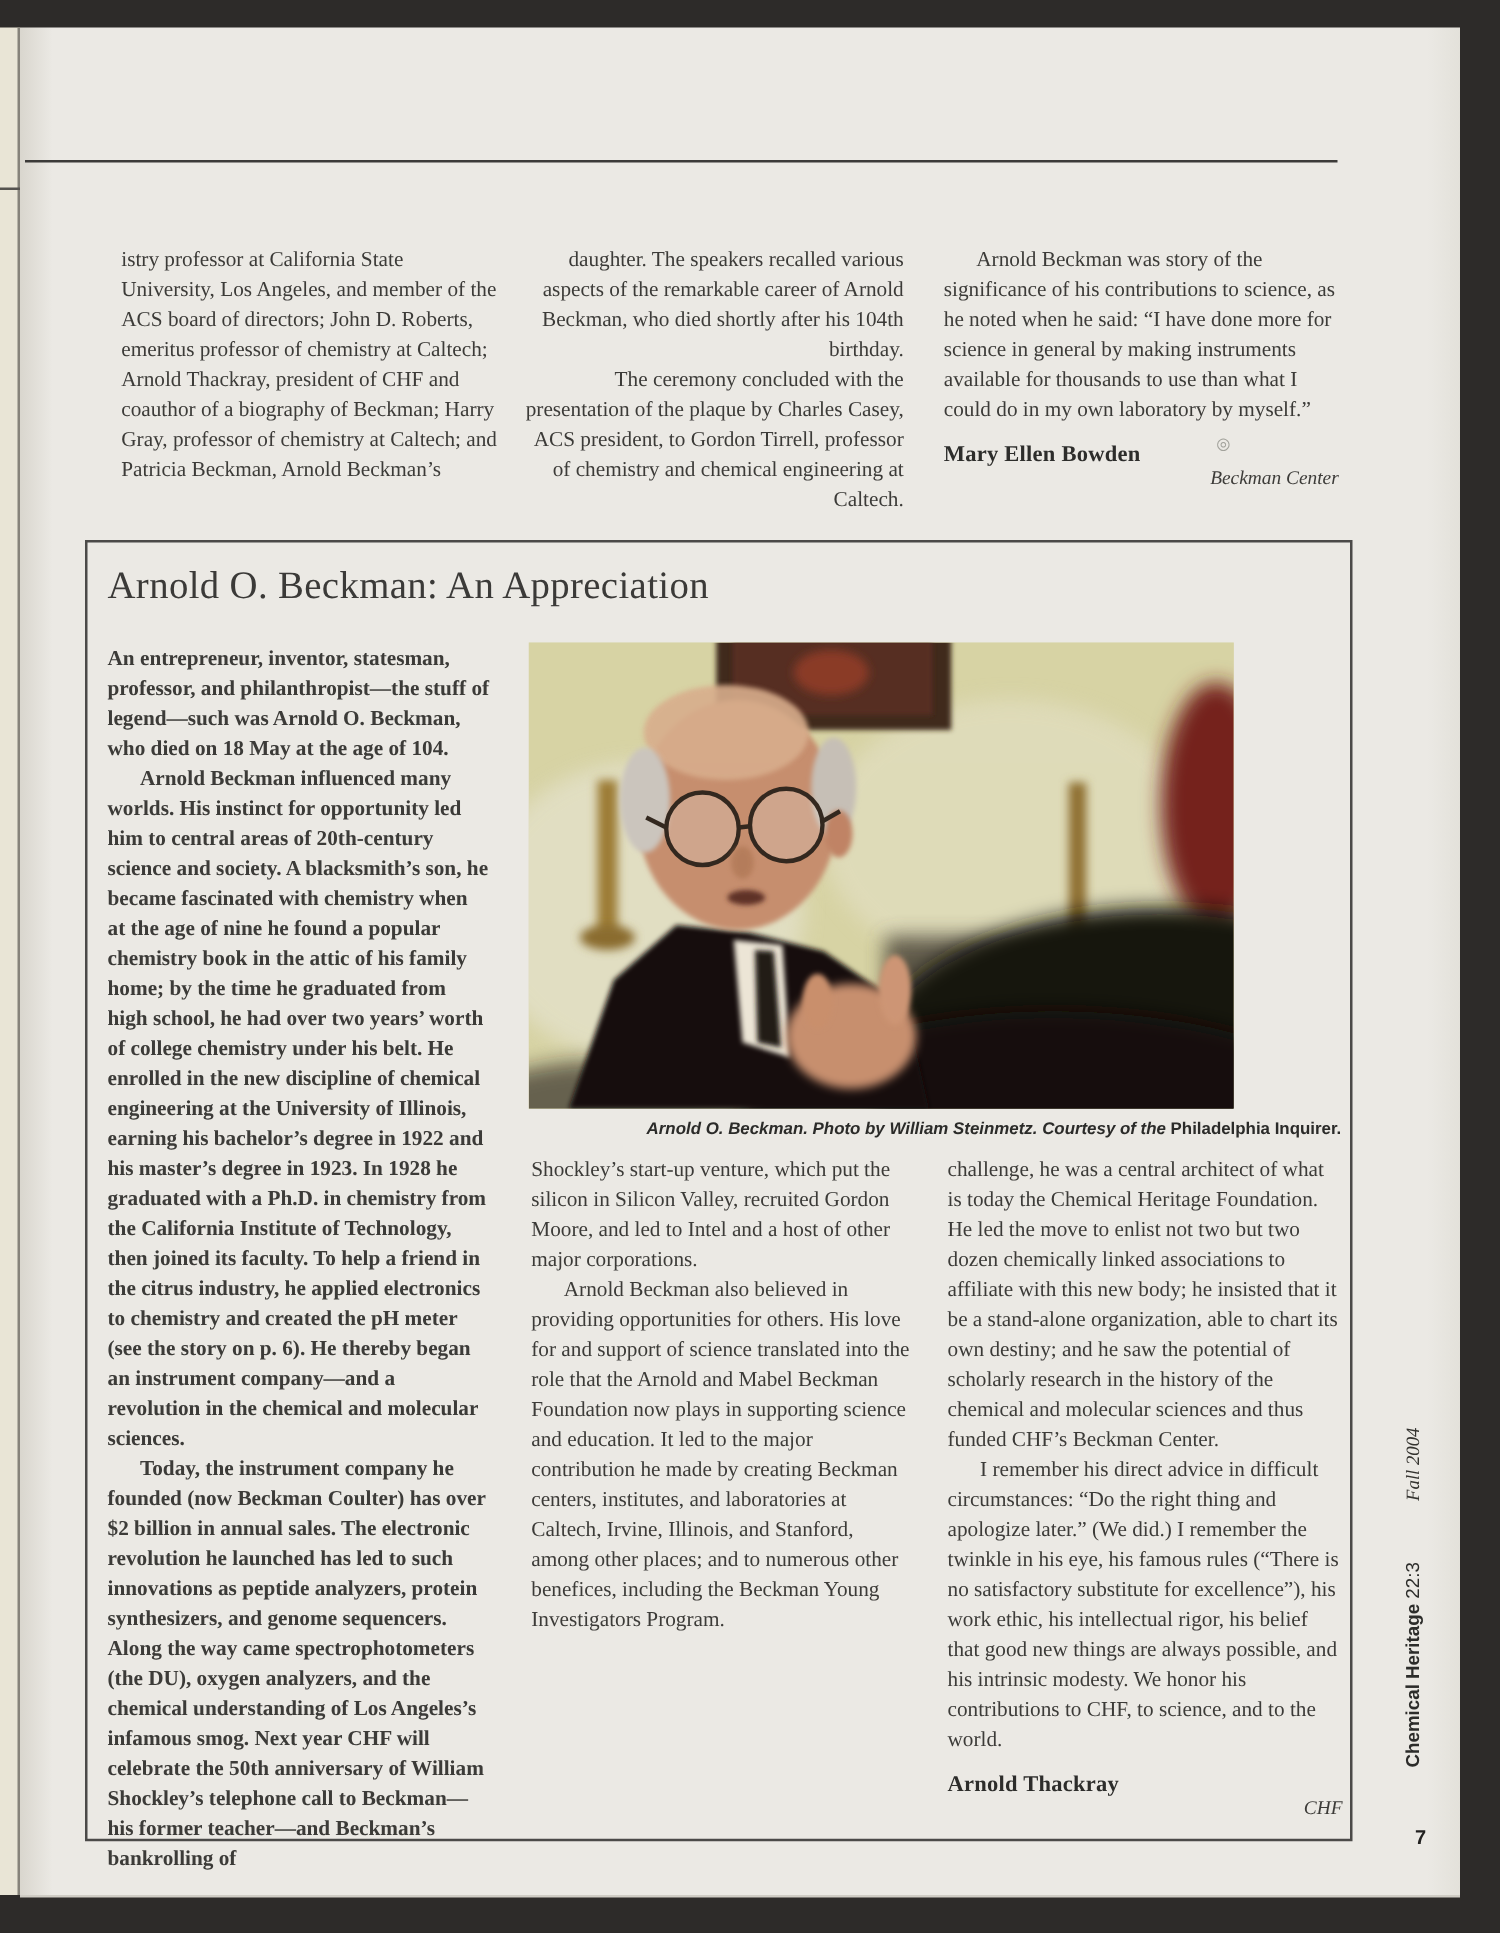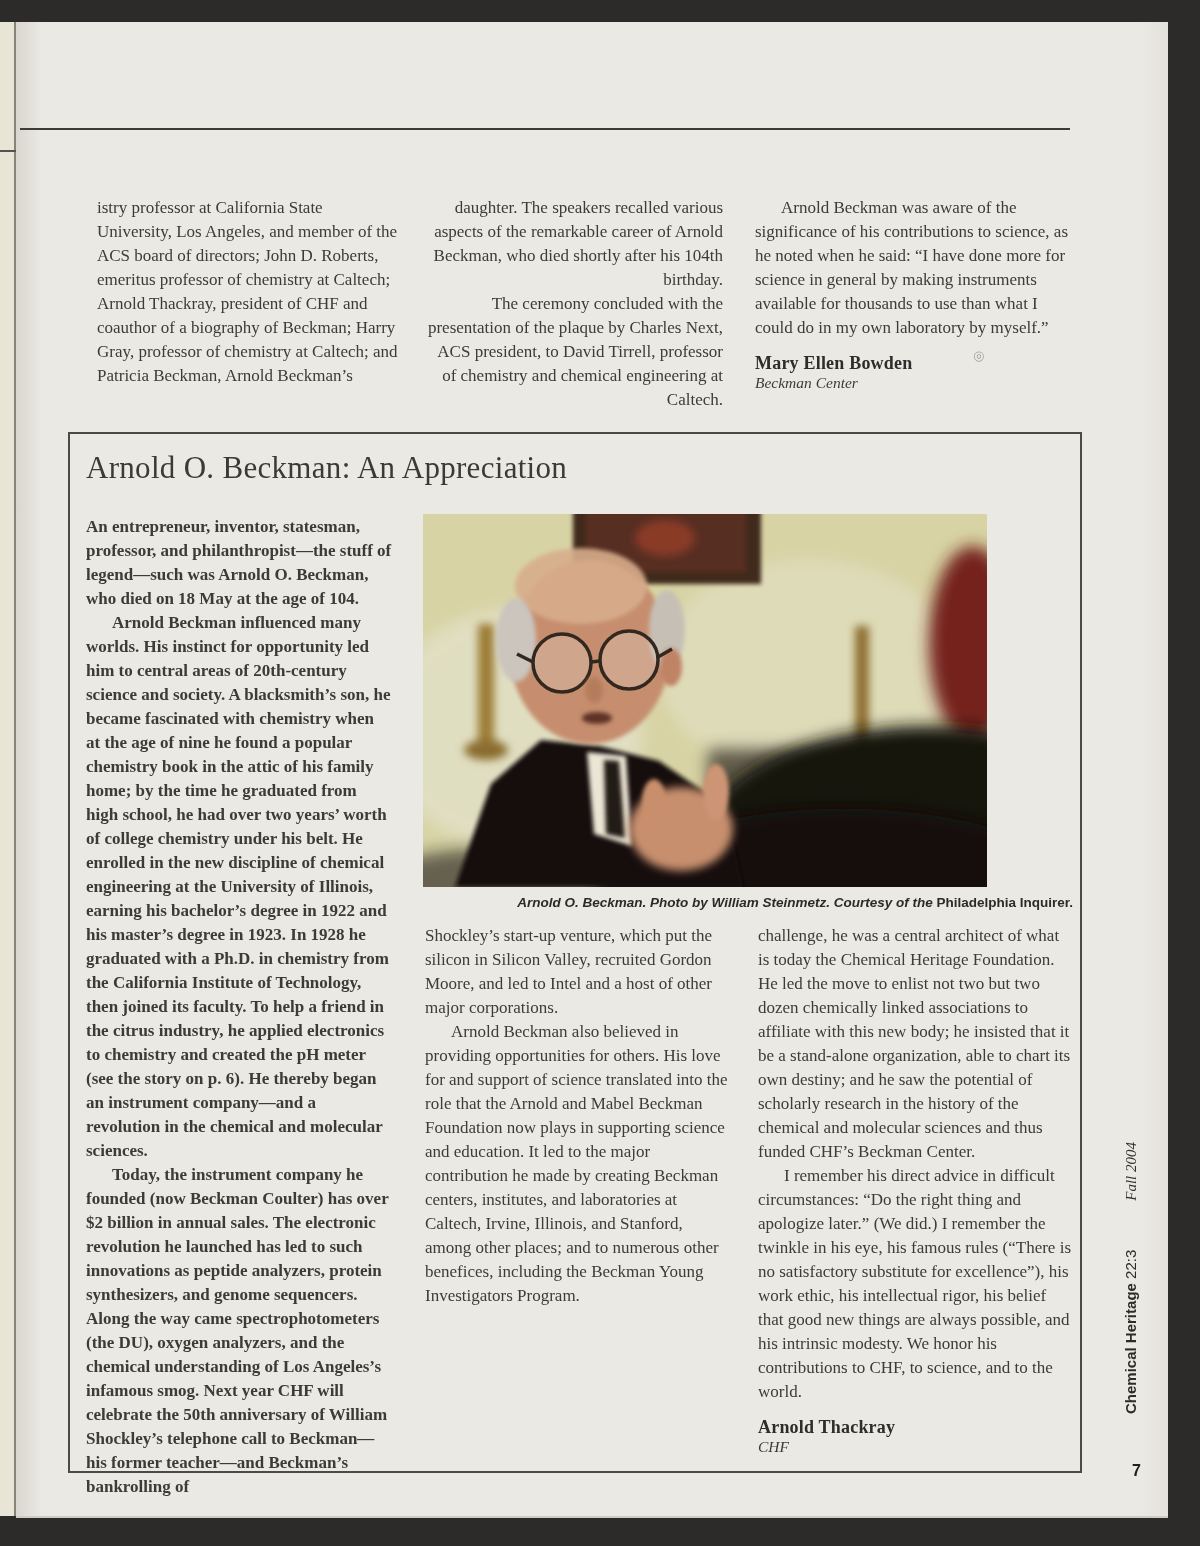--- a/index.html
+++ b/index.html
@@ -25,21 +25,21 @@
   .col { position:absolute; font-size:17px; line-height:24px; color:#3c3b38; }
   .para { margin:0; }
   .para.ind { text-indent:26px; }
 
   .topcol1 { left:81px; top:174px; width:303px; }
   .topcol2 { left:404px; top:174px; width:303px;text-align:right; }
   .topcol3 { left:739px; top:174px; width:316px; }
 
   .byline { margin-top:14px; line-height:19px; }
   .byline-name { font-family:Liberation Serif, serif; font-weight:bold; font-size:18px; color:#2d2d2b; letter-spacing:.2px; }
-  .byline-aff { font-style:italic; font-size:15.5px; color:#3c3b38; }
+  .byline-aff { font-style:italic; font-size:15.5px; color:#3c3b38;text-align:right; }
 
   .endmark { position:absolute; left:957px; top:326px; font-size:13px; color:#a2a29b; font-family:"DejaVu Sans", sans-serif; }
 
   .feature-box {
     position:absolute; left:52px; top:410px; width:1010px; height:1037px;
     border:2px solid #4b4a48; background:transparent;
   }
   .feature-title {
     position:absolute; left:16px; top:16px; font-size:31px; color:#3b3a38;
     letter-spacing:.3px; white-space:nowrap;
@@ -80,25 +80,25 @@
 
   <div class="sheet">
 
     <div class="rule-top"></div>
 
     <div class="col topcol1">
         <p class="para">istry professor at California State University, Los Angeles, and member of the ACS board of directors; John D. Roberts, emeritus professor of chemistry at Caltech; Arnold Thackray, president of CHF and coauthor of a biography of Beckman; Harry Gray, professor of chemistry at Caltech; and Patricia Beckman, Arnold Beckman’s</p>
       </div>
     <div class="col topcol2">
         <p class="para">daughter. The speakers recalled various aspects of the remarkable career of Arnold Beckman, who died shortly after his 104th birthday.</p>
-        <p class="para ind">The ceremony concluded with the presentation of the plaque by Charles Next, ACS president, to David Tirrell, professor of chemistry and chemical engineering at Caltech.</p>
+        <p class="para ind">The ceremony concluded with the presentation of the plaque by Charles Casey, ACS president, to Gordon Tirrell, professor of chemistry and chemical engineering at Caltech.</p>
       </div>
     <div class="col topcol3">
       <div>
-          <p class="para ind">Arnold Beckman was aware of the significance of his contributions to science, as he noted when he said: “I have done more for science in general by making instruments available for thousands to use than what I could do in my own laboratory by myself.”</p>
+          <p class="para ind">Arnold Beckman was story of the significance of his contributions to science, as he noted when he said: “I have done more for science in general by making instruments available for thousands to use than what I could do in my own laboratory by myself.”</p>
         </div>
       <div class="byline">
         <div class="byline-name">Mary Ellen Bowden</div>
         <div class="byline-aff">Beckman Center</div>
       </div>
     </div>
     <span class="endmark">◎</span>
 
     <div class="feature-box">
 

